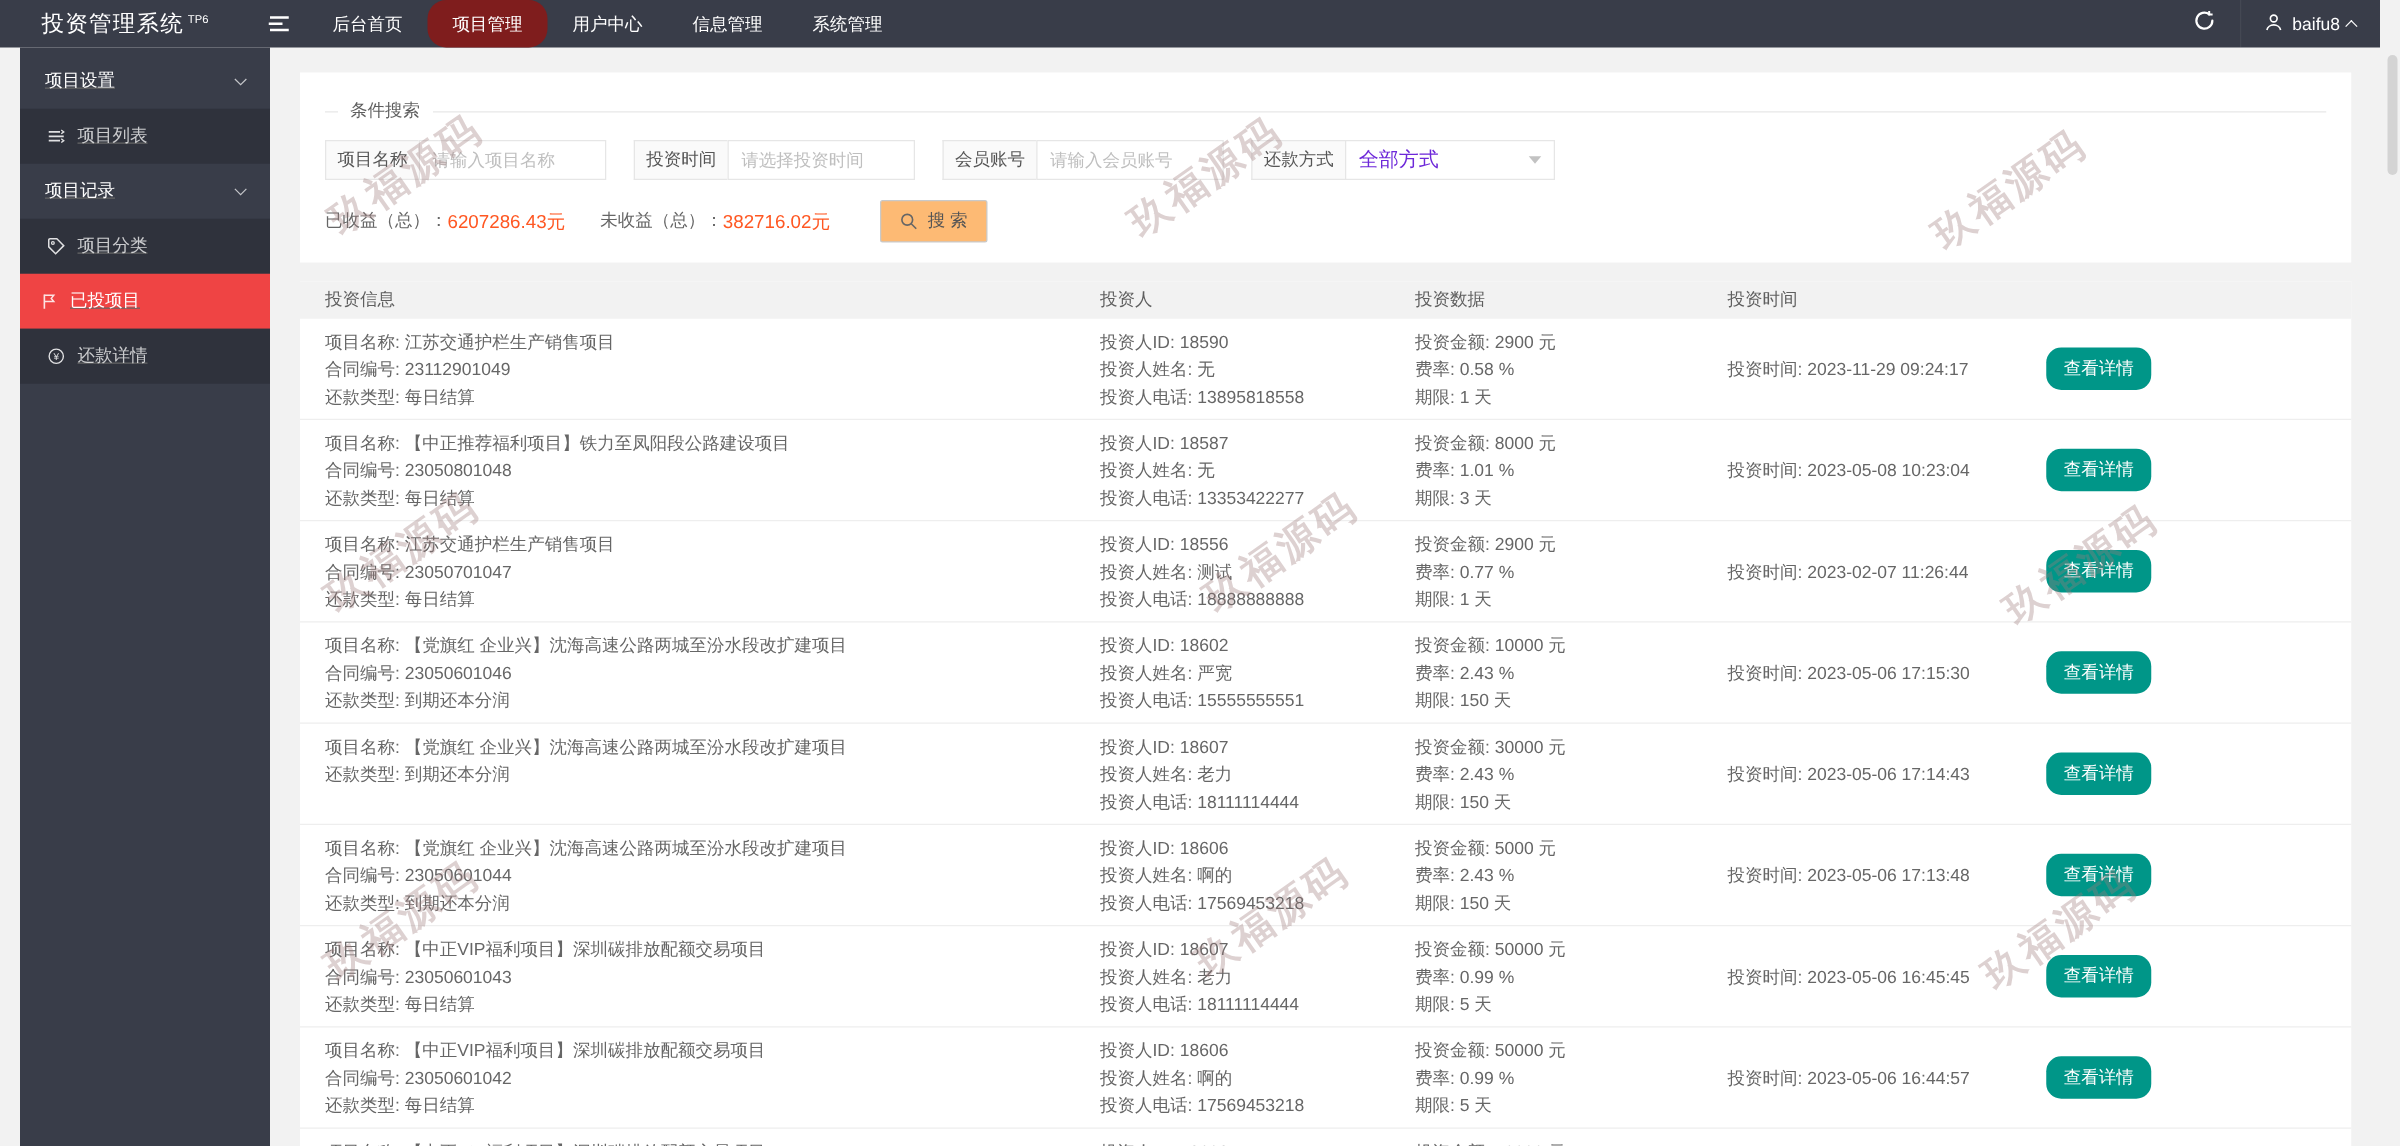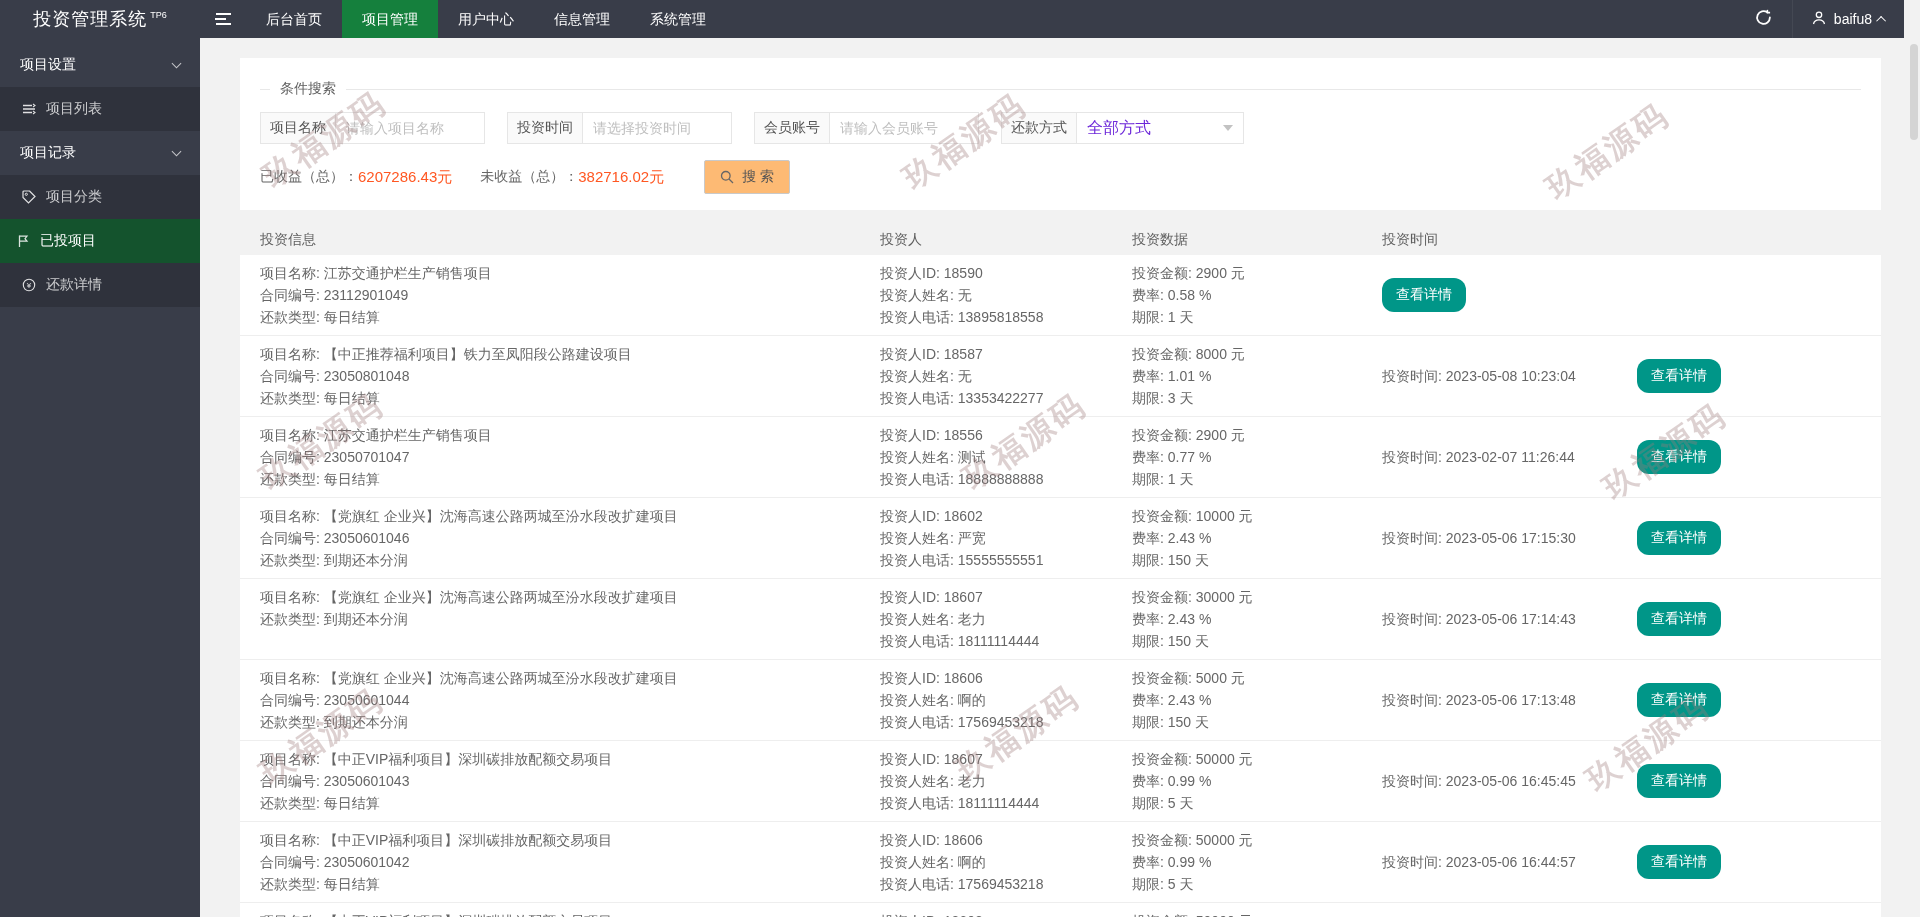--- a/index.html
+++ b/index.html
@@ -11,33 +11,33 @@
 
   
   .navbar { position:absolute; top:0; left:0; right:16px; height:38px; background:#393D49; display:flex; align-items:stretch; z-index:6; }
   .logo { width:200px; color:#fff; font-size:18px; display:flex; align-items:center; justify-content:center; letter-spacing:1px; flex:none; }
   .logo sup { font-size:9px; margin-left:3px; transform:translateY(-4px); letter-spacing:0; }
   .hamburger { width:46px; display:flex; flex-direction:column; align-items:center; justify-content:center; gap:3px; cursor:pointer; }
   .hamburger i { display:block; width:15px; height:2px; background:#fff; }
   .hamburger i:nth-child(2){ width:11px; align-self:flex-start; margin-left:15px; }
   .nav { display:flex; list-style:none;justify-content:flex-end; }
   .nav li { padding:0 20px; line-height:38px; color:#fff; font-size:14px; cursor:pointer; }
-  .nav li.active { background:#15803d; }
+  .nav li.active { background:#7f1d1d;border-radius:15px; }
   .nav-right { margin-left:auto; display:flex; align-items:stretch; }
   .icon-btn { display:flex; align-items:center; padding:0 20px; cursor:pointer; }
   .user { display:flex; align-items:center; gap:7px; padding:0 18px; color:#fff; font-size:14px; cursor:pointer; border-left:1px solid rgba(255,255,255,.06); }
   .chev-up { width:7px; height:7px; border-left:1.5px solid #fff; border-top:1.5px solid #fff; transform:rotate(45deg) translateY(2px); }
 
   
-  .sidebar { position:absolute; top:38px; left:0; bottom:0; width:200px; background:#393D49; z-index:5; padding-top:5px; }
+  .sidebar { position:absolute; top:38px; left:16px; bottom:0; width:200px; background:#393D49; z-index:5; padding-top:5px;text-decoration:underline; }
   .side-item { height:44px; display:flex; align-items:center; font-size:14px; padding:0 20px; cursor:pointer; position:relative; color:#fff; }
   .chev-down { width:7px; height:7px; border-right:1.3px solid rgba(255,255,255,.7); border-bottom:1.3px solid rgba(255,255,255,.7); transform:rotate(45deg); position:absolute; right:20px; top:17px; }
   .side-child { background:#2F323C; color:rgba(255,255,255,.75); padding-left:22px; gap:10px; }
   .side-child svg { flex:none; opacity:.85; }
-  .side-child.active { background:#14532d; color:#fff;padding-left:16px; }
+  .side-child.active { background:#ef4444; color:#fff;padding-left:16px; }
 
   
   .content { position:absolute; left:200px; top:38px; right:0; bottom:0; padding:20px 39px 0 40px; overflow:hidden; z-index:1; }
   .card { background:#fff; }
 
   .search-card { padding:12px 20px 16px; }
   .field-title { border:none; border-top:1px solid #e8e8e8; margin-top:10px; }
   .field-title legend { color:#5f5f5f; font-size:14px; padding:0 10px; margin-left:10px; }
   .filters { display:flex; gap:22px; margin:14px 0 16px; }
   .inp-group { display:flex; height:32px; }
@@ -213,20 +213,23 @@
     <div class="cell c2">
       <div>投资人ID: 18590</div>
       <div>投资人姓名: 无</div>
       <div>投资人电话: 13895818558</div>
     </div>
     <div class="cell c3">
       <div>投资金额: 2900 元</div>
       <div>费率: 0.58 %</div>
       <div>期限: 1 天</div>
     </div>
+    <div class="cell c4">
+      <div>投资时间: 2023-11-29 09:24:17</div>
+    </div>
     <div class="cell c5">
       <button class="detail-btn">查看详情</button>
     </div>
   </div>
 
   <div class="trow">
     <div class="cell c1">
       <div>项目名称: 【中正推荐福利项目】铁力至凤阳段公路建设项目</div>
       <div>合同编号: 23050801048</div>
       <div>还款类型: 每日结算</div>

